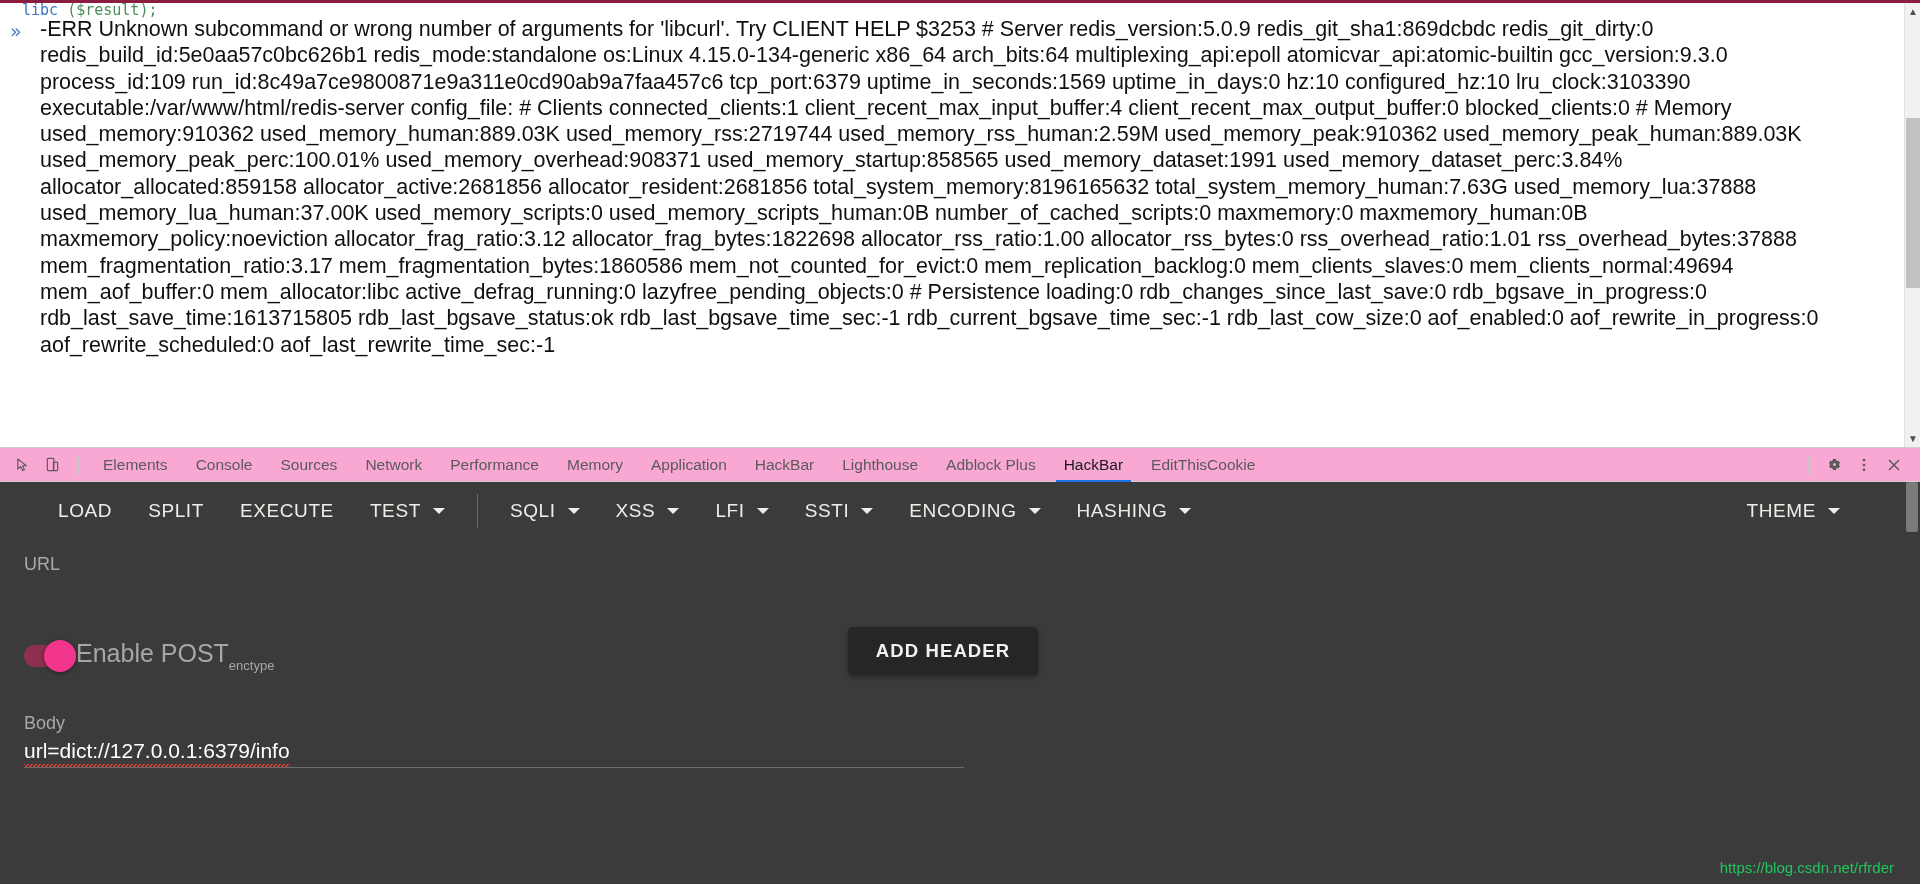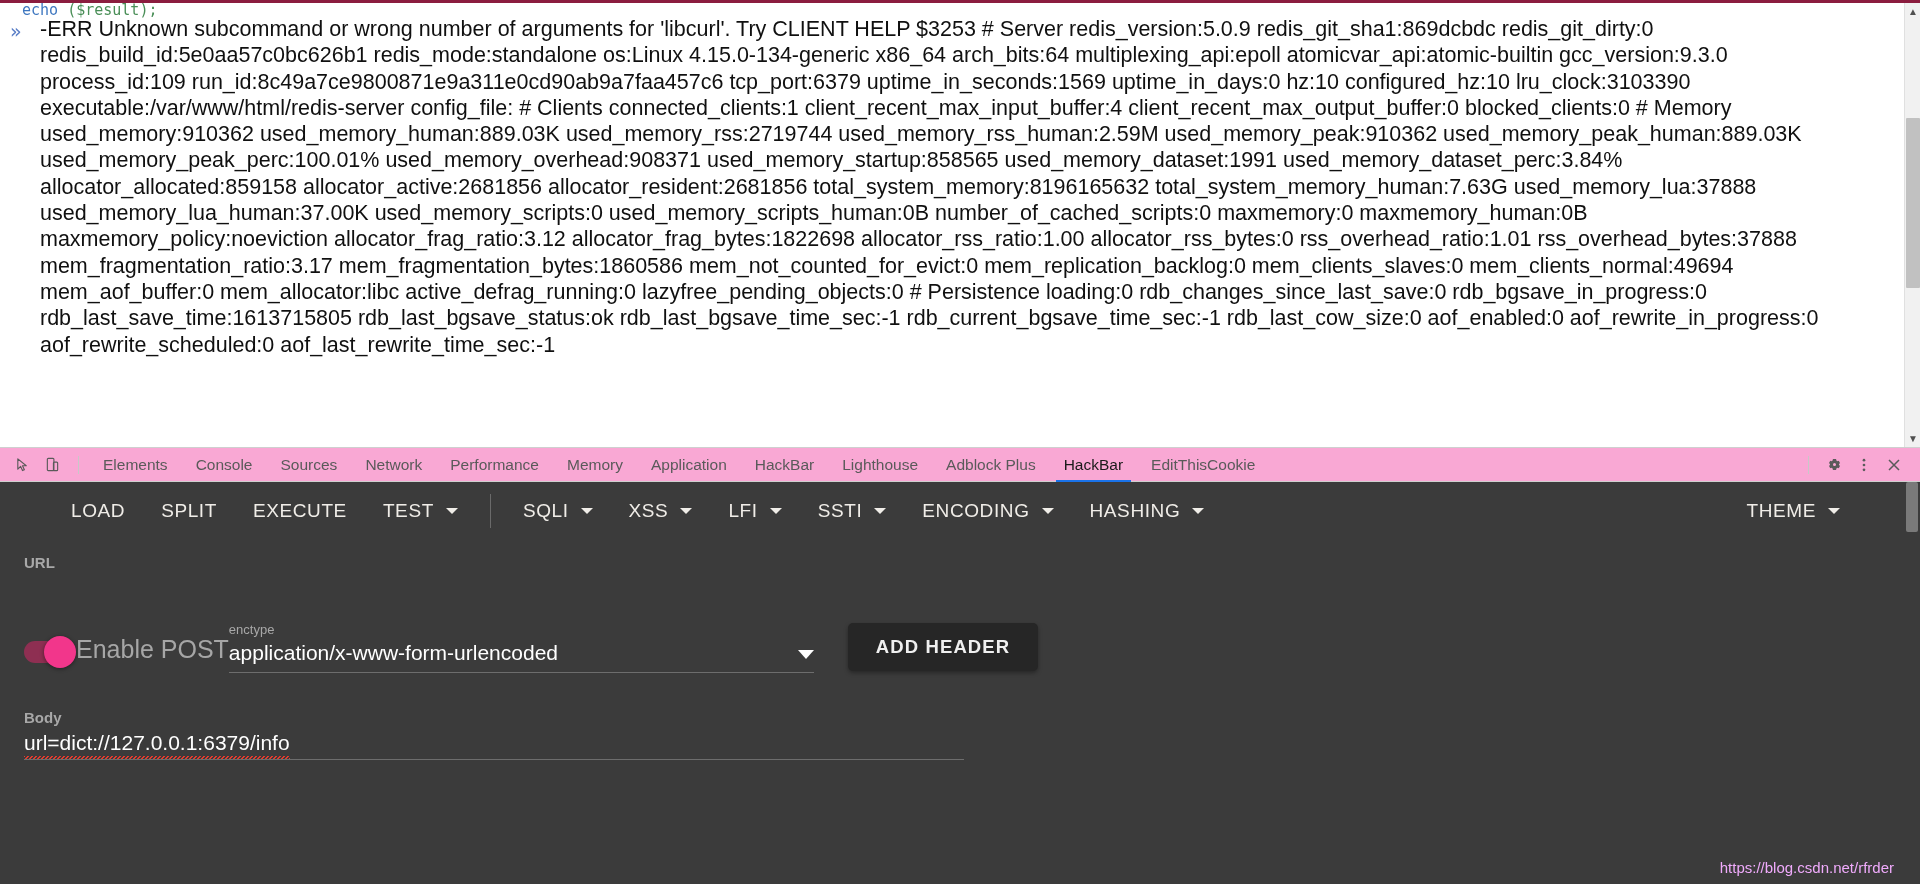--- a/index.html
+++ b/index.html
@@ -113,21 +113,21 @@
   .hackbar {
     position: absolute; top: 482px; left: 0;
     width: 1920px; height: 402px;
     background: #3b3b3b;
     overflow: hidden;
   }
   .hb-toolbar {
     position: relative;
     height: 58px;
     display: flex; align-items: center;
-    padding-left: 53px;
+    padding-left: 40px;
   }
   .hb-btn {
     display: flex; align-items: center; gap: 12px;
     padding: 0 18px;
     height: 40px;
     color: #f0ede8;
     font-size: 19px;
     letter-spacing: .6px;
     font-weight: 500;
     cursor: pointer;
@@ -142,23 +142,22 @@
   .hb-divider {
     width: 1px; height: 34px; background: #6a6a6a; margin: 0 14px;
   }
   .hb-theme {
     margin-left: auto; margin-right: 62px;
   }
 
   .hb-body { padding: 0 24px; }
 
   .field-label {
-    font-size: 15px; color: #a8a8a8;
+    font-size: 18px; color: #a8a8a8;
     margin-bottom: 5px;
-    font-weight: bold;
   }
   .field-line {
     border-bottom: 1px solid #6d6d6d;
   }
   .field-value {
     font-size: 21px;
     color: #ffffff;
     padding-bottom: 7px;
     white-space: nowrap;
     position: relative;
@@ -246,21 +245,21 @@
 
   .body-row { margin-top: 36px; }
   .body-line {
     width: 940px;
     border-bottom: 1px solid #6d6d6d;
     margin-top: 2px;
   }
 
   .watermark {
     position: absolute; right: 26px; bottom: 8px;
-    font-size: 15px; color: #f0abfc;
+    font-size: 15px; color: #22c55e;
     white-space: nowrap;
   }
   .hb-scrollcol {
     position: absolute; top: 0; right: 0;
     width: 16px; height: 402px;
     background: #3b3b3b;
   }
   .hb-scrollcol .thumb {
     position: absolute; top: 0; left: 2px;
     width: 12px; height: 50px; background: #7a7a7a; border-radius: 2px;
@@ -268,21 +267,21 @@
 </style>
 </head>
 <body>
 
 <div id="app">
 
   <div class="console-pane">
     <div class="console-topline"></div>
 
     <div class="console-partial">
-      <span class="k">echo</span>
+      <span class="k">libc</span>
       <span>($result);</span>
     </div>
 
     <div class="console-body">
       <div class="log-entry">
         <span class="log-arrow">»</span>
         <span>-ERR Unknown subcommand or wrong number of arguments for 'libcurl'. Try CLIENT HELP $3253 # Server redis_version:5.0.9 redis_git_sha1:869dcbdc redis_git_dirty:0 redis_build_id:5e0aa57c0bc626b1 redis_mode:standalone os:Linux 4.15.0-134-generic x86_64 arch_bits:64 multiplexing_api:epoll atomicvar_api:atomic-builtin gcc_version:9.3.0 process_id:109 run_id:8c49a7ce9800871e9a311e0cd90ab9a7faa457c6 tcp_port:6379 uptime_in_seconds:1569 uptime_in_days:0 hz:10 configured_hz:10 lru_clock:3103390 executable:/var/www/html/redis-server config_file: # Clients connected_clients:1 client_recent_max_input_buffer:4 client_recent_max_output_buffer:0 blocked_clients:0 # Memory used_memory:910362 used_memory_human:889.03K used_memory_rss:2719744 used_memory_rss_human:2.59M used_memory_peak:910362 used_memory_peak_human:889.03K used_memory_peak_perc:100.01% used_memory_overhead:908371 used_memory_startup:858565 used_memory_dataset:1991 used_memory_dataset_perc:3.84% allocator_allocated:859158 allocator_active:2681856 allocator_resident:2681856 total_system_memory:8196165632 total_system_memory_human:7.63G used_memory_lua:37888 used_memory_lua_human:37.00K used_memory_scripts:0 used_memory_scripts_human:0B number_of_cached_scripts:0 maxmemory:0 maxmemory_human:0B maxmemory_policy:noeviction allocator_frag_ratio:3.12 allocator_frag_bytes:1822698 allocator_rss_ratio:1.00 allocator_rss_bytes:0 rss_overhead_ratio:1.01 rss_overhead_bytes:37888 mem_fragmentation_ratio:3.17 mem_fragmentation_bytes:1860586 mem_not_counted_for_evict:0 mem_replication_backlog:0 mem_clients_slaves:0 mem_clients_normal:49694 mem_aof_buffer:0 mem_allocator:libc active_defrag_running:0 lazyfree_pending_objects:0 # Persistence loading:0 rdb_changes_since_last_save:0 rdb_bgsave_in_progress:0 rdb_last_save_time:1613715805 rdb_last_bgsave_status:ok rdb_last_bgsave_time_sec:-1 rdb_current_bgsave_time_sec:-1 rdb_last_cow_size:0 aof_enabled:0 aof_rewrite_in_progress:0 aof_rewrite_scheduled:0 aof_last_rewrite_time_sec:-1</span>
       </div>
     </div>
 
@@ -405,24 +404,20 @@
       </div>
 
       <div class="post-row">
         <div class="toggle">
           <div class="knob"></div>
         </div>
         <div class="toggle-label">Enable POST</div>
 
         <div class="enctype-wrap">
           <div class="enctype-label">enctype</div>
-          <div class="enctype-select">
-            <span class="enctype-value">application/x-www-form-urlencoded</span>
-            <span class="enctype-caret"></span>
-          </div>
         </div>
 
         <button class="add-header-btn">ADD HEADER</button>
       </div>
 
       <div class="body-row">
         <div class="field-label">Body</div>
         <div class="body-line">
           <span class="field-value squiggle">url=dict://127.0.0.1:6379/info</span>
         </div>

